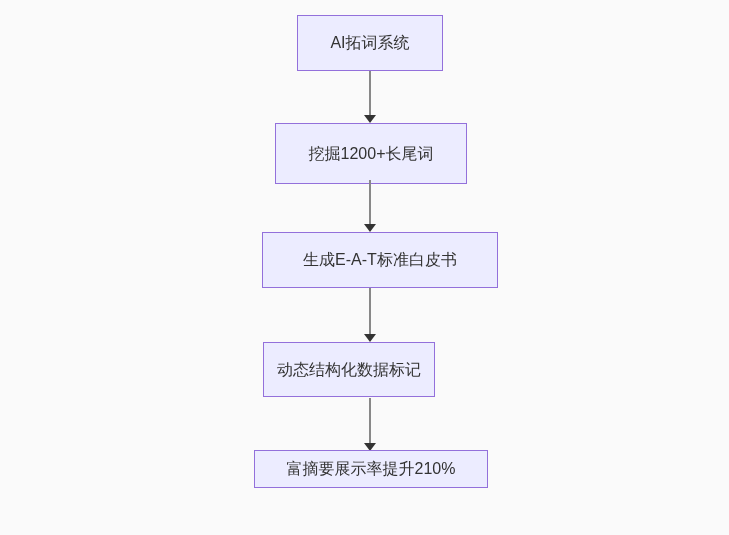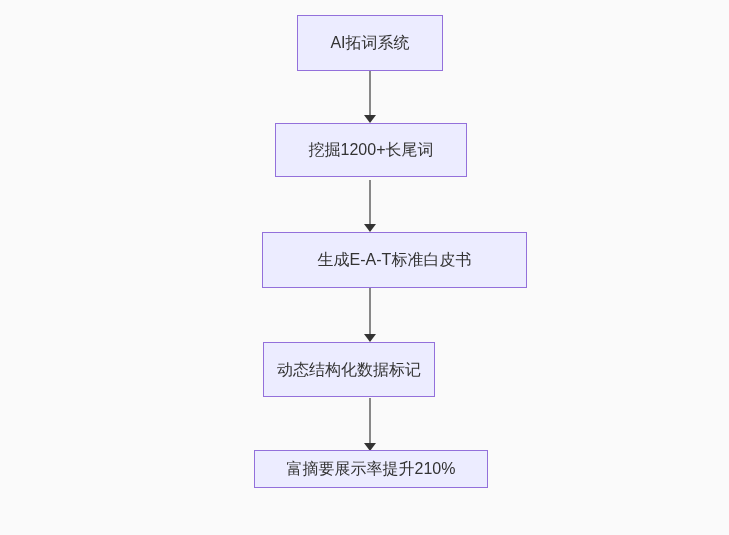--- a/index.html
+++ b/index.html
@@ -25,22 +25,22 @@
     justify-content: center;
     background: #ECECFF;
     border: 1px solid #9370DB;
     color: #333333;
     font-size: 16px;
     line-height: 1.2;
     text-align: center;
     white-space: nowrap;
   }
   .node-1 { left: 297px; top: 15px;  width: 146px; height: 56px; }
-  .node-2 { left: 275px; top: 123px; width: 192px; height: 54px; }
-  .node-3 { left: 262px; top: 232px; width: 265px; height: 56px; }
+  .node-2 { left: 275px; top: 123px; width: 192px; height: 61px; }
+  .node-3 { left: 262px; top: 232px; width: 236px; height: 56px; }
   .node-4 { left: 263px; top: 342px; width: 172px; height: 55px; }
   .node-5 { left: 254px; top: 450px; width: 234px; height: 38px; }
 
   .edge {
     position: absolute;
     left: 364px;
     width: 12px;
     display: flex;
     flex-direction: column;
     align-items: center;

